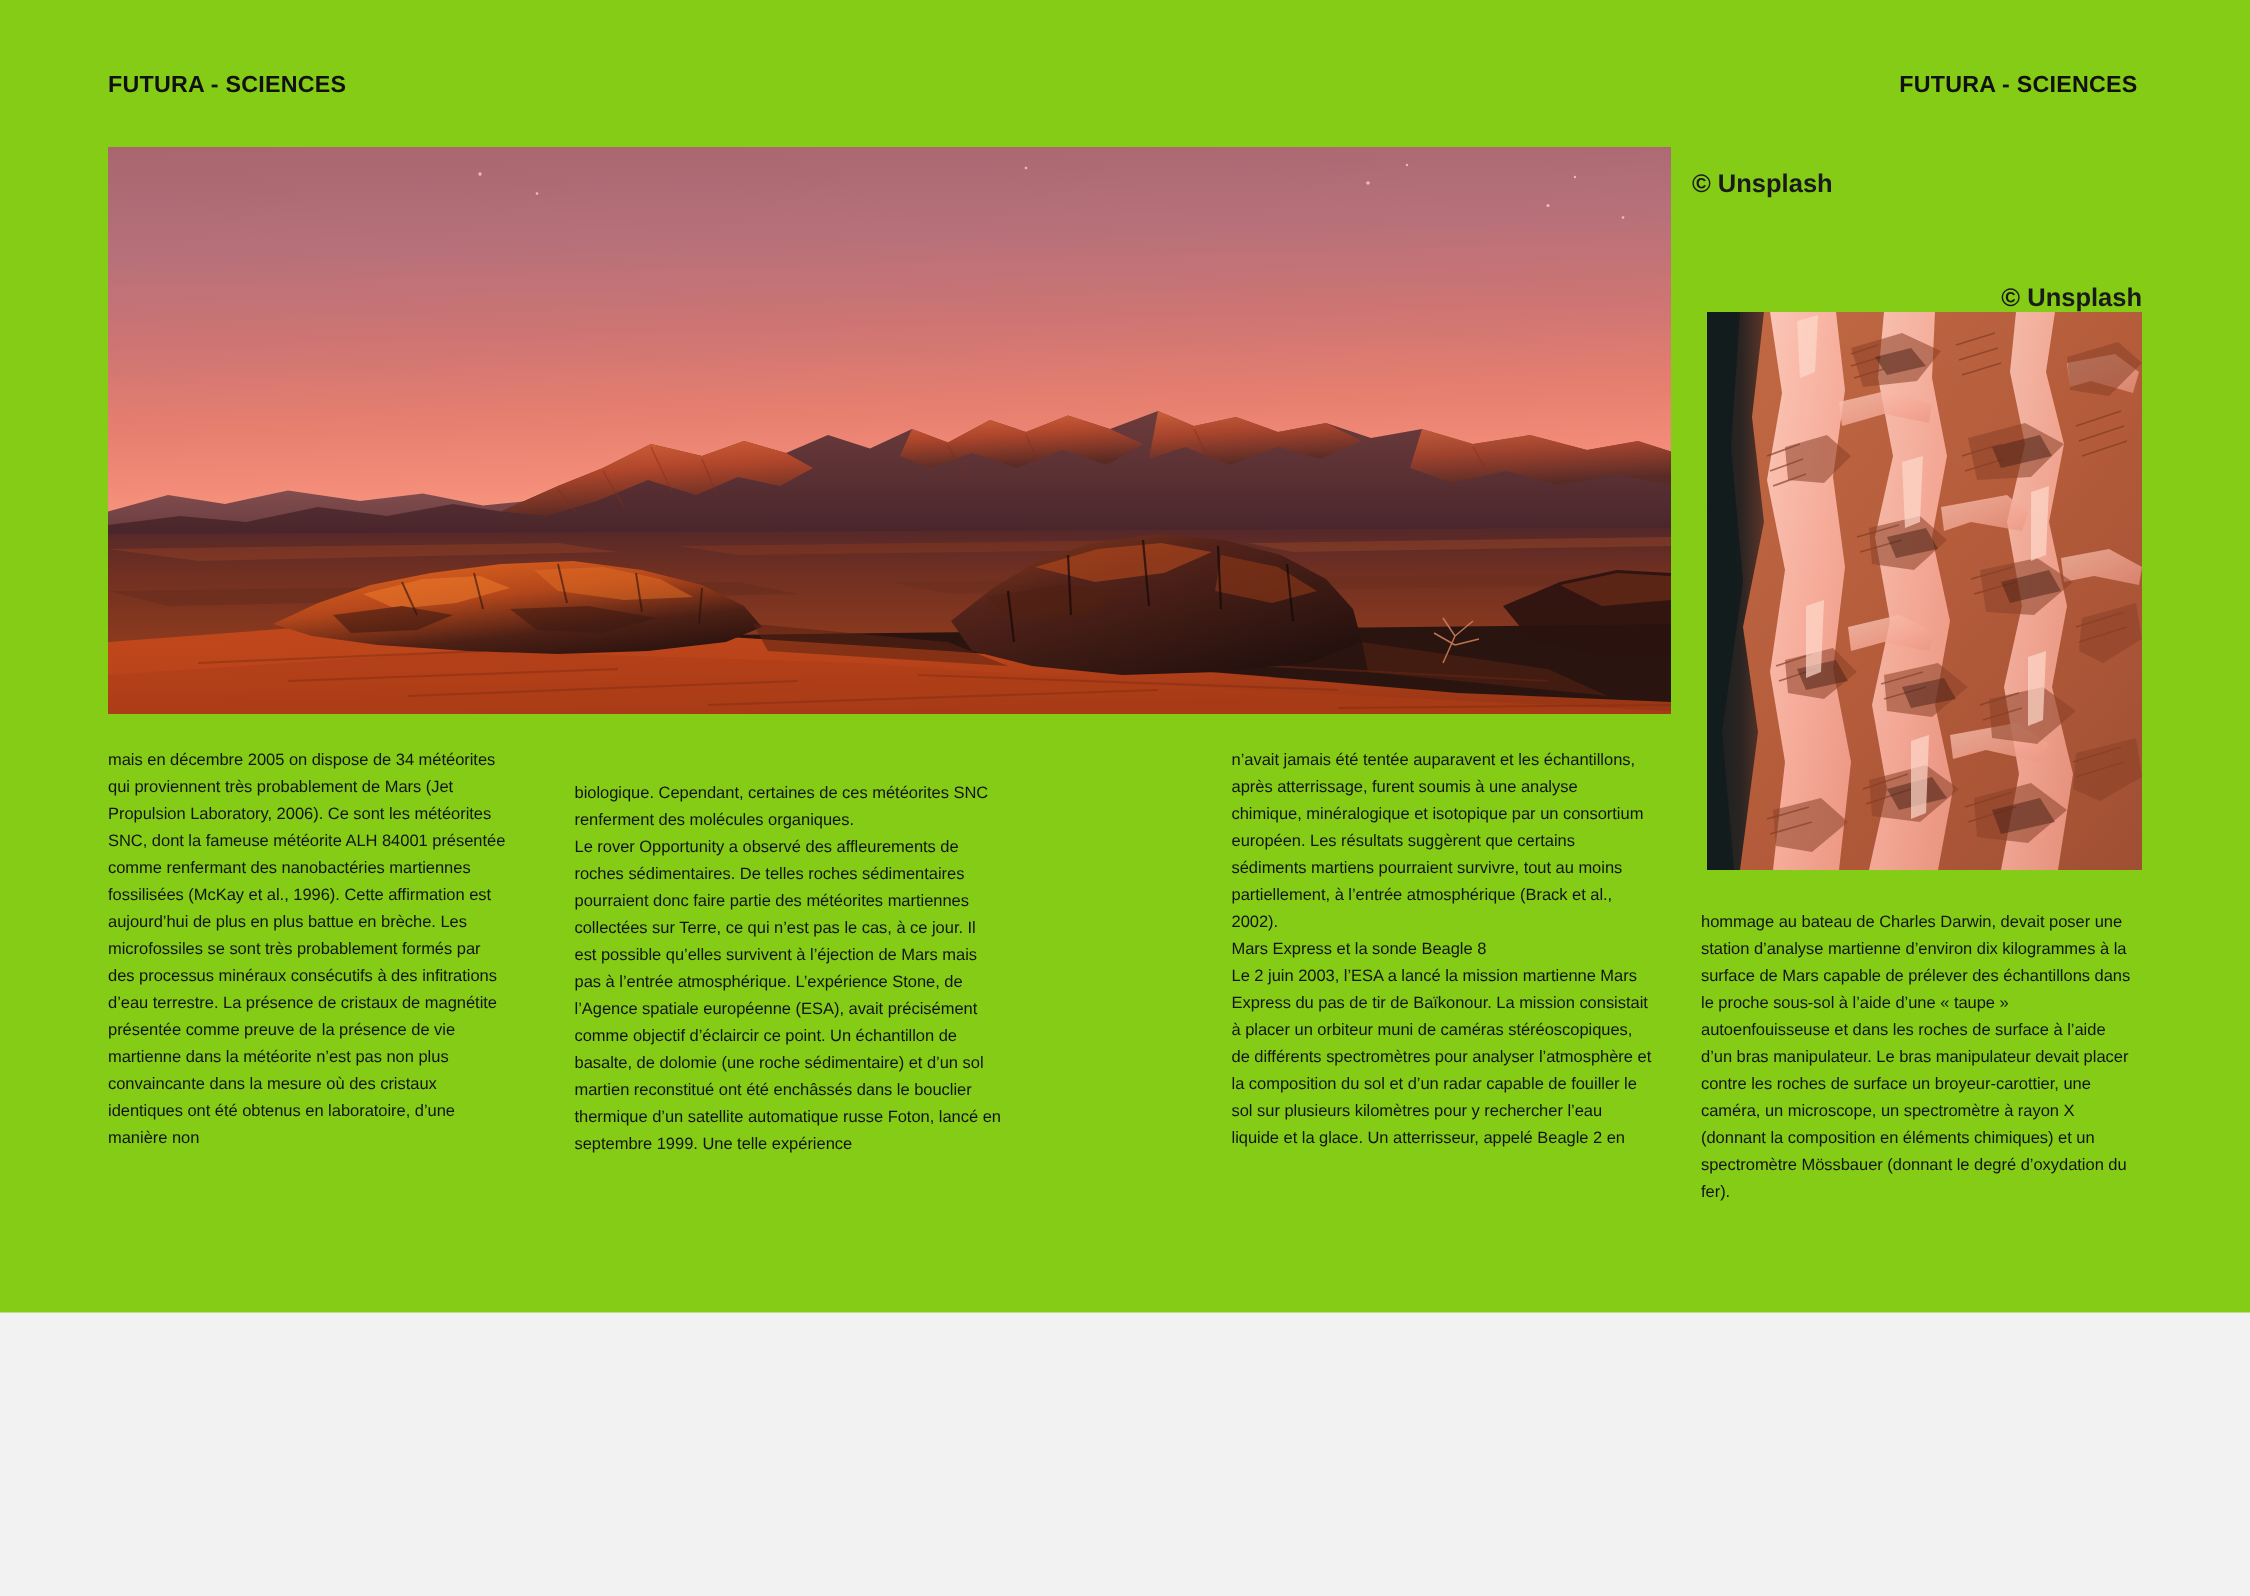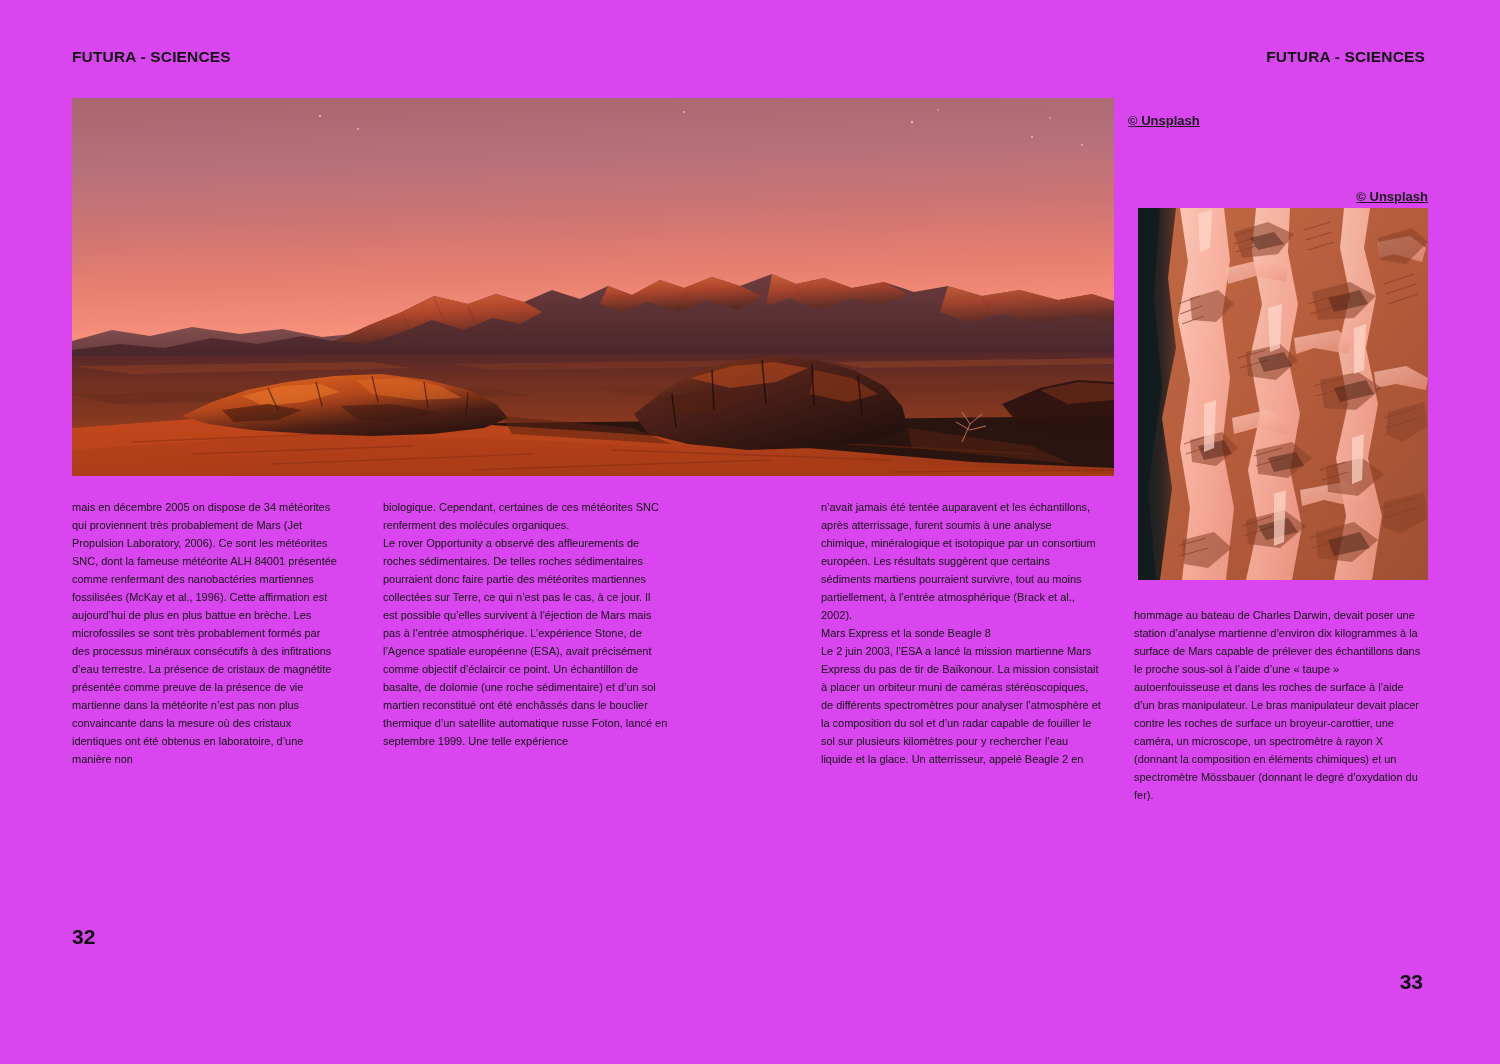--- a/index.html
+++ b/index.html
@@ -7,22 +7,22 @@
   html, body {
     width: 1500px;
     height: 1064px;
     background: #f2f2f2;
     font-family: "Liberation Sans", sans-serif;
   }
 
   .spread {
     position: relative;
     width: 1500px;
-    height: 1064px;
-    background: #d946ef;
+    height: 875px;
+    background: #84cc16;
     overflow: hidden;
   }
 
   
   .runhead {
     position: absolute;
     top: 48px;
     font-size: 15.5px;
     font-weight: 700;
     letter-spacing: 0.01em;
@@ -39,25 +39,24 @@
     font-size: 21px;
     font-weight: 700;
     color: #111111;
   }
   .folio-left  { left: 72px; }
   .folio-right { right: 77px; margin-top: 45px; }
 
   
   .credit {
     position: absolute;
-    font-size: 13px;
+    font-size: 17px;
     font-weight: 600;
     color: #1a1a1a;
     white-space: nowrap;
-    text-decoration: underline;
   }
   .credit-main  { left: 1128px; top: 113px; }
   .credit-inset { left: 1138px; top: 189px; width: 290px; text-align: right; }
 
   
   .hero {
     position: absolute;
     left: 72px;
     top: 98px;
     width: 1042px;
@@ -82,21 +81,21 @@
   
   .col {
     position: absolute;
     font-size: 11px;
     line-height: 18px;
     color: #131313;
     letter-spacing: -0.002em;
   }
   .col p { margin: 0; }
   .col-1 { left: 72px;   top: 498px; width: 268px; }
-  .col-2 { left: 383px;  top: 498px; width: 285px; }
+  .col-2 { left: 383px;  top: 520px; width: 285px; }
   .col-3 { left: 821px;  top: 498px; width: 280px; }
   .col-4 { left: 1134px; top: 606px; width: 290px; }
 </style>
 </head>
 <body>
 
 <div class="spread">
 
   <div class="runhead runhead-left">FUTURA - SCIENCES</div>
 

